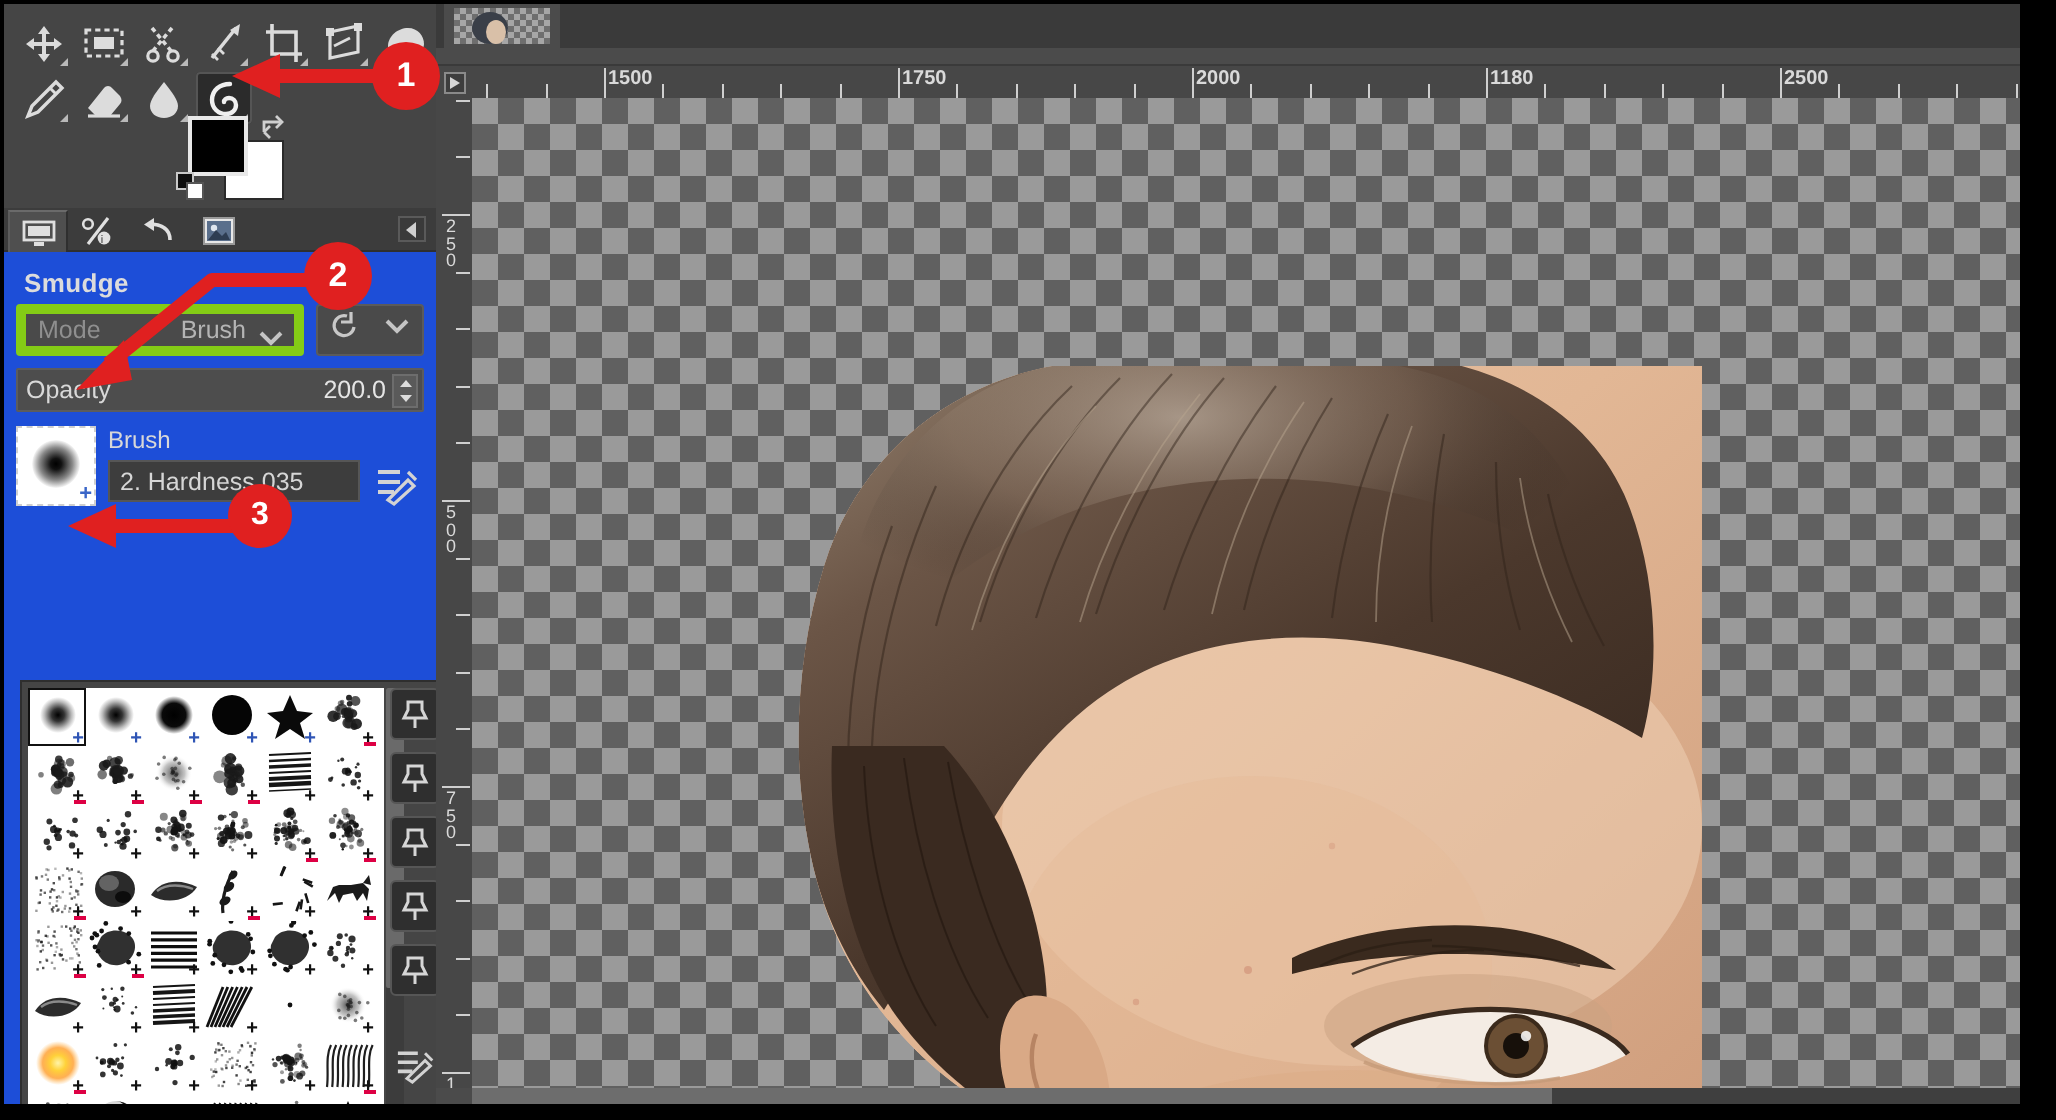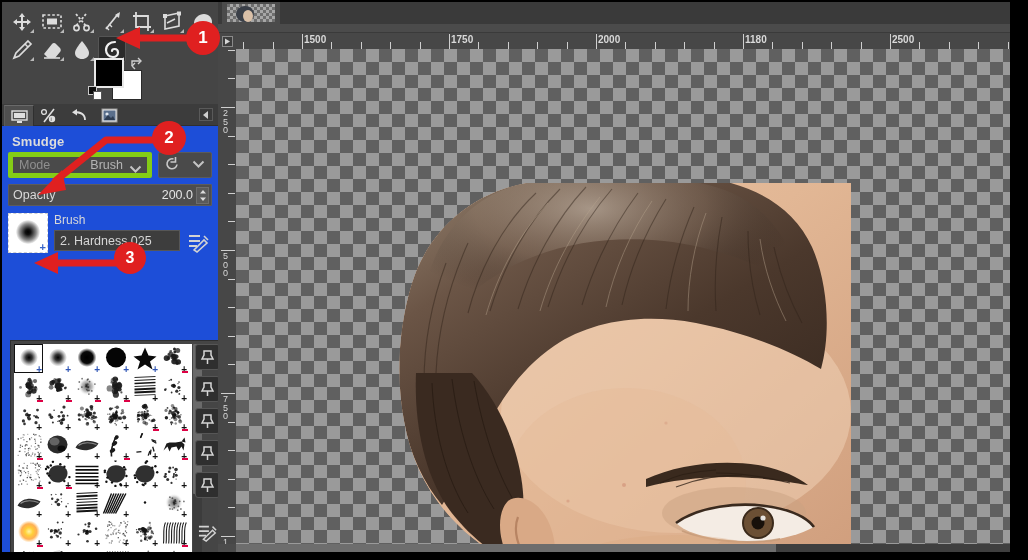--- a/index.html
+++ b/index.html
@@ -401,21 +401,21 @@
           </span>
         </div>
 
         <div class="brush-row">
           <div class="brush-thumb">
             <div class="blob"></div>
             <div class="plus">+</div>
           </div>
           <div class="brush-meta">
             <div class="cap">Brush</div>
-            <div class="brush-name-field">2. Hardness 025</div>
+            <div class="brush-name-field">2. Hardness 035</div>
           </div>
           <div class="brush-edit">
             <svg width="22" height="21" viewBox="0 0 22 21">
               <path d="M1 4 H12 M1 9 H12 M1 14 H9" stroke="#d3d3d3" stroke-width="2"></path>
               <path d="M6 18 L16 8 L19 11 L9 20 Z" fill="none" stroke="#d3d3d3" stroke-width="1.6"></path>
               <path d="M16 4 L20 8" stroke="#d3d3d3" stroke-width="1.6"></path>
             </svg>
           </div>
         </div>
       </div>

